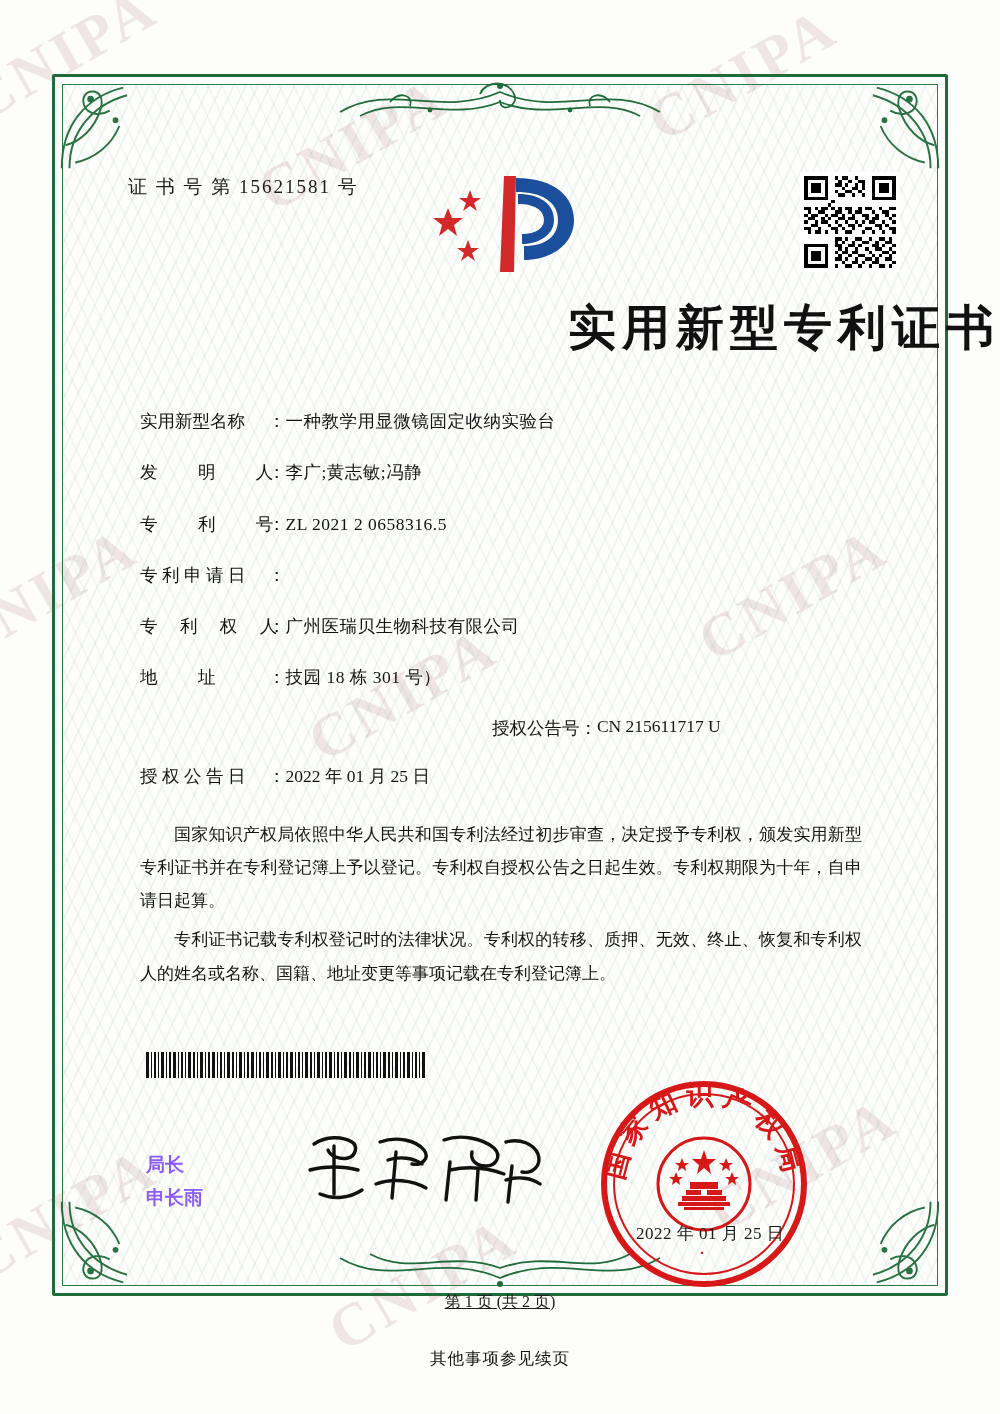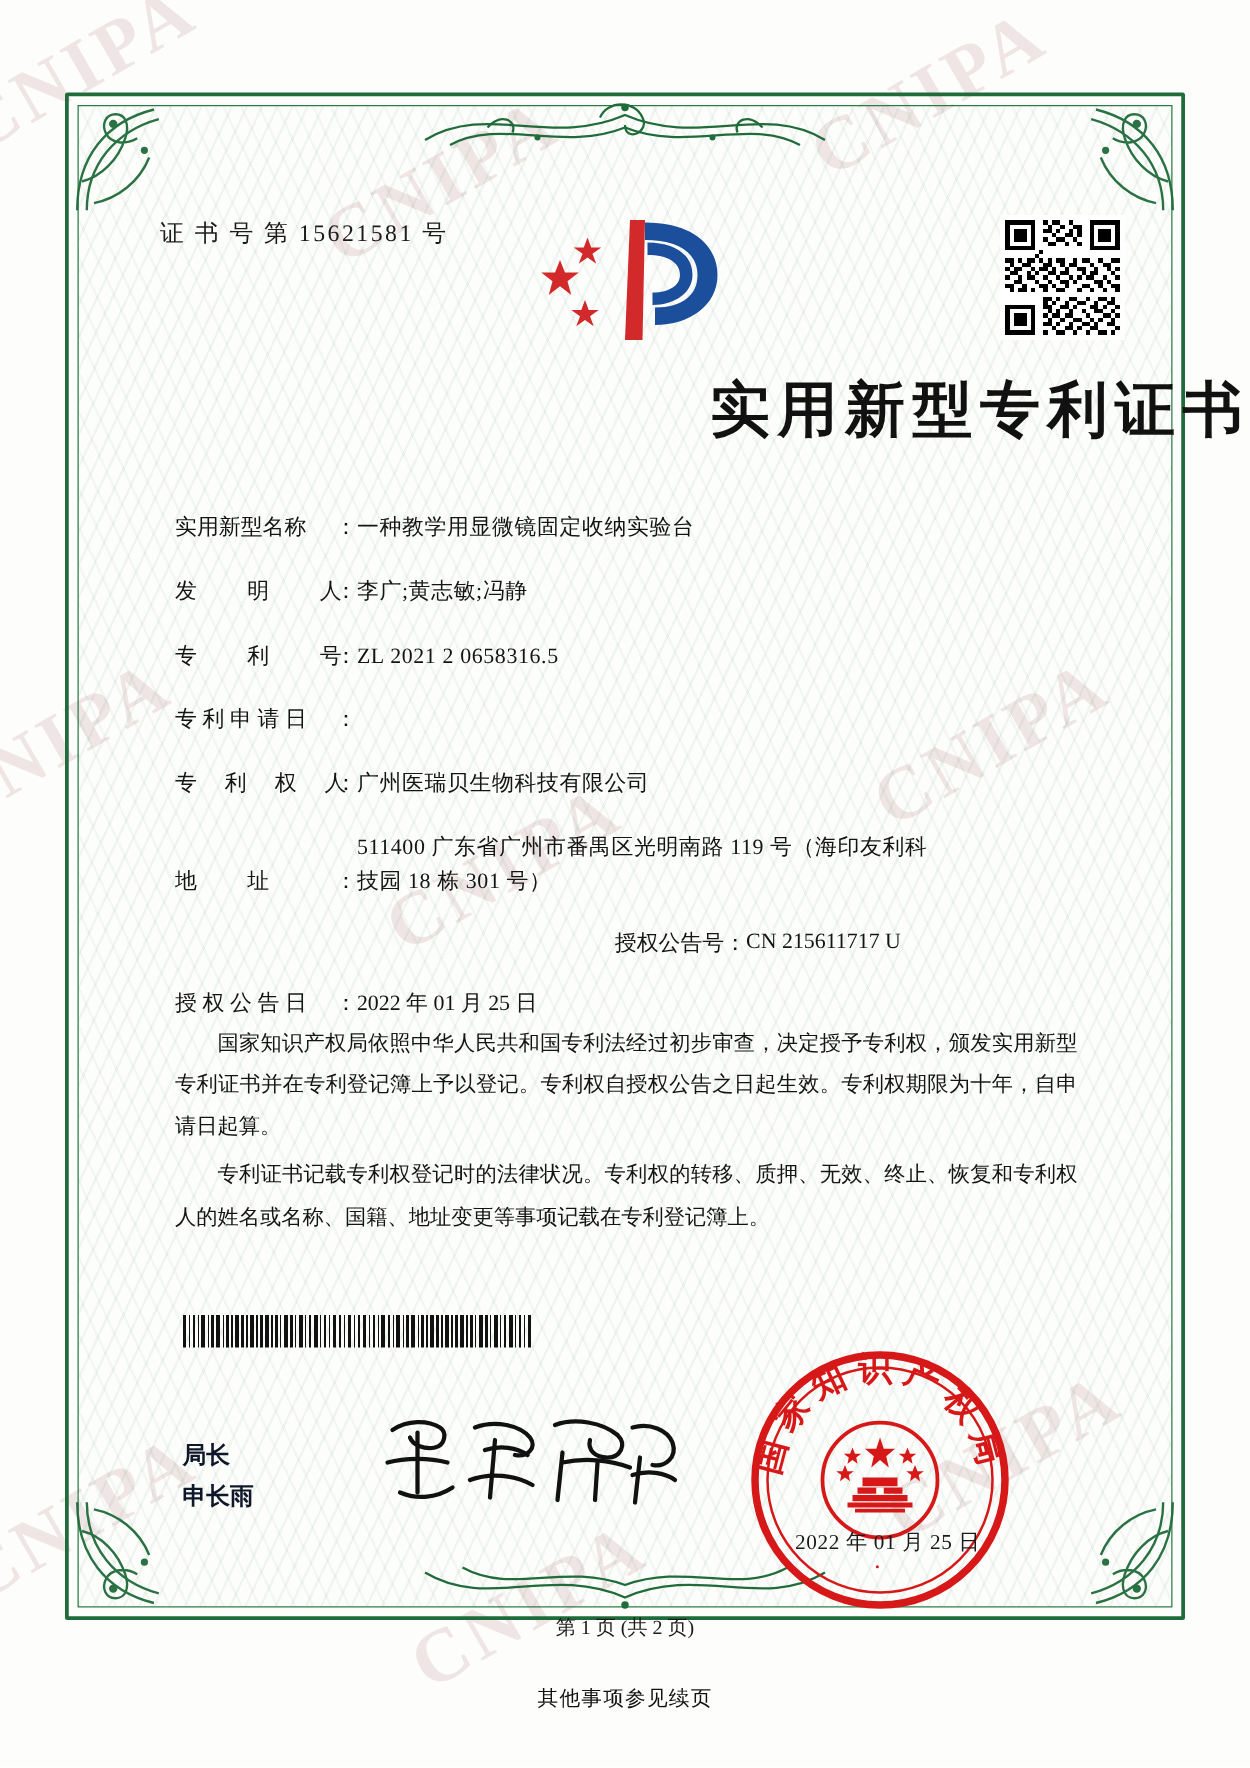--- a/index.html
+++ b/index.html
@@ -209,21 +209,21 @@
   }
   .barcode svg { display:block; width: 100%; height: 100%; }
 
   
   .sig-label {
     position: absolute;
     left: 146px;
     top: 1148px;
     font-size: 19px;
     line-height: 1.75;
-    color: #0f172a;
+    color: #8b5cf6;
     font-weight: 600;
   }
   .sig-hand {
     position: absolute;
     left: 300px;
     top: 1122px;
     width: 250px;
     height: 90px;
   }
   .sig-hand svg { width:100%; height:100%; display:block; }
@@ -248,20 +248,21 @@
   }
 
   
   .page-num {
     position: absolute;
     left: 0; right: 0;
     top: 1292px;
     text-align: center;
     font-size: 16px;
     color: #1a1a1a;
+    text-decoration: underline;
   }
   .footer-note {
     position: absolute;
     left: 0; right: 0;
     top: 1348px;
     text-align: center;
     font-size: 16.5px;
     color: #111;
     letter-spacing: 1px;
   }
@@ -567,21 +568,20 @@
     <div class="field-row">
       <div class="field-label sp2">专 利 权 人</div>
       <div class="field-colon">：</div>
       <div class="field-value">广州医瑞贝生物科技有限公司</div>
     </div>
 
     <div class="field-row">
       <div class="field-label sp3">地 址</div>
       <div class="field-colon">：</div>
       <div class="field-value">
-        <span>511400 广东省广州市番禺区光明南路 119 号（海印友利科</span>
         <span class="l2">技园 18 栋 301 号）</span>
       </div>
     </div>
 
     <div class="row-split">
       <div class="seg-a" style="display:flex;margin-top:48px;">
         <div class="field-label sp4">授权公告日</div>
         <div class="field-colon">：</div>
         <div>2022 年 01 月 25 日</div>
       </div>

